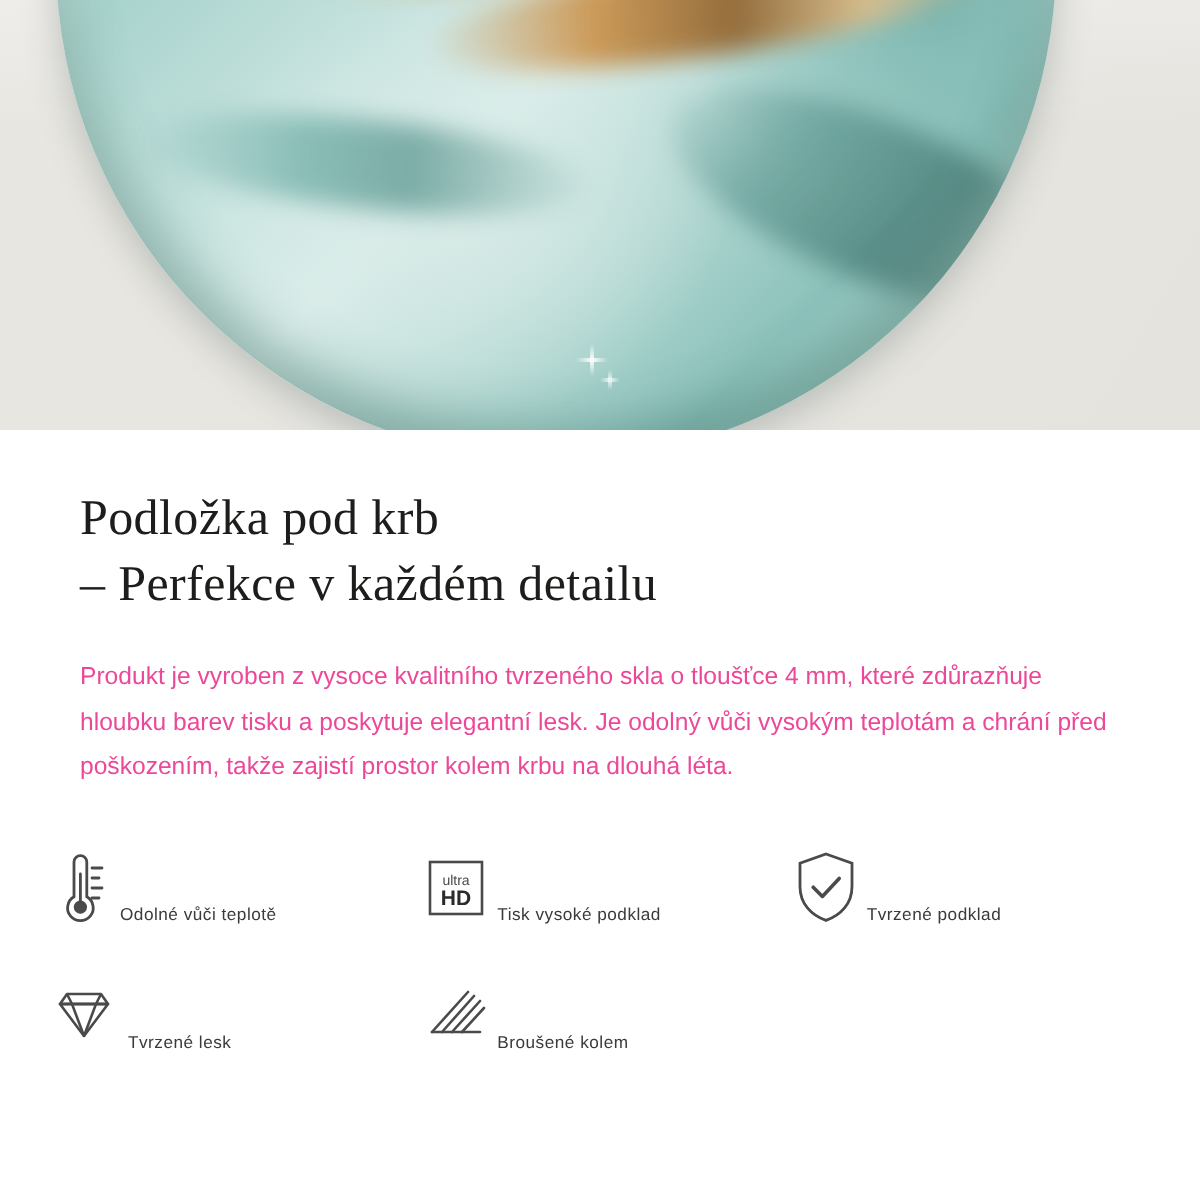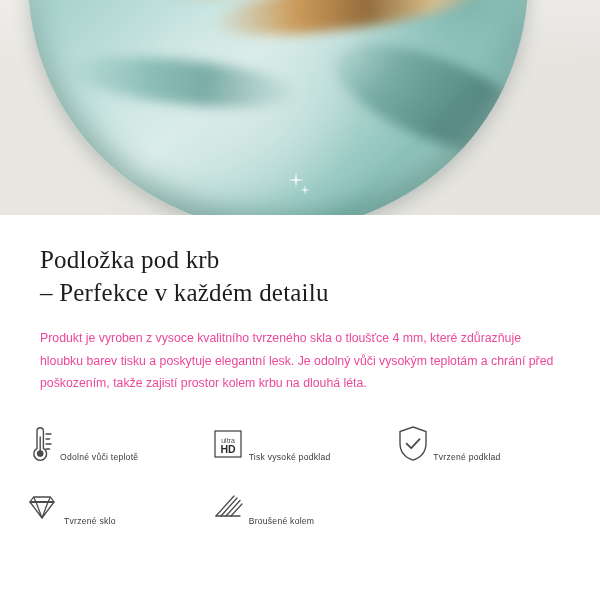--- a/index.html
+++ b/index.html
@@ -230,21 +230,21 @@
     </div>
 
     <div class="feature">
       <div class="feature-icon">
         <svg width="44" height="40" viewBox="0 0 44 40" fill="none" stroke="#4a4a4a" stroke-width="1.3" stroke-linejoin="round">
           <path d="M10 14h24l-12 16L10 14z"></path>
           <path d="M13.5 9h17l3.5 5H10l3.5-5z"></path>
           <path d="M10 14h24M16 14l6 16M28 14l-6 16M13.5 9l2.5 5M30.5 9L28 14"></path>
         </svg>
       </div>
-      <div class="feature-label">Tvrzené sklo</div>
+      <div class="feature-label">Tvrzené lesk</div>
     </div>
 
     <div class="feature">
       <div class="feature-icon">
         <svg width="42" height="40" viewBox="0 0 42 40" fill="none" stroke="#4a4a4a" stroke-width="1.3" stroke-linecap="round">
           <path d="M9 28L27 8"></path>
           <path d="M14 28L30 10"></path>
           <path d="M19 28L33 12.5"></path>
           <path d="M24 28L35 16"></path>
           <path d="M9 28h24"></path>

